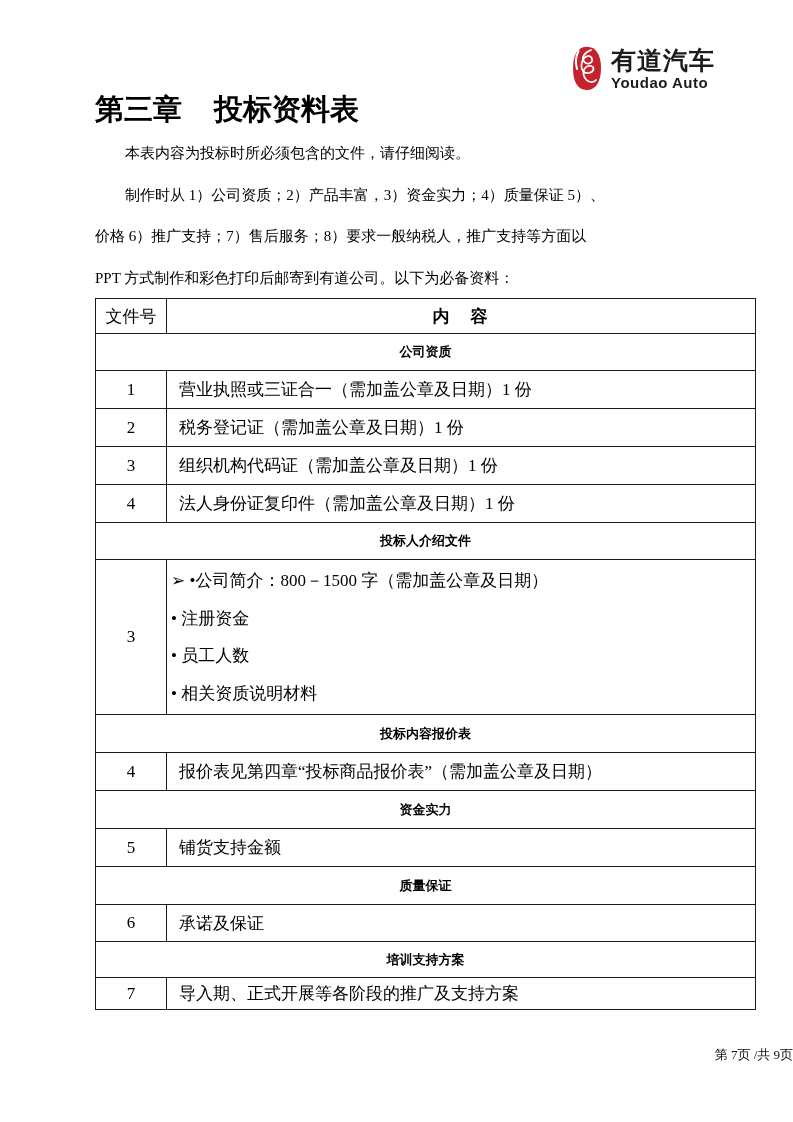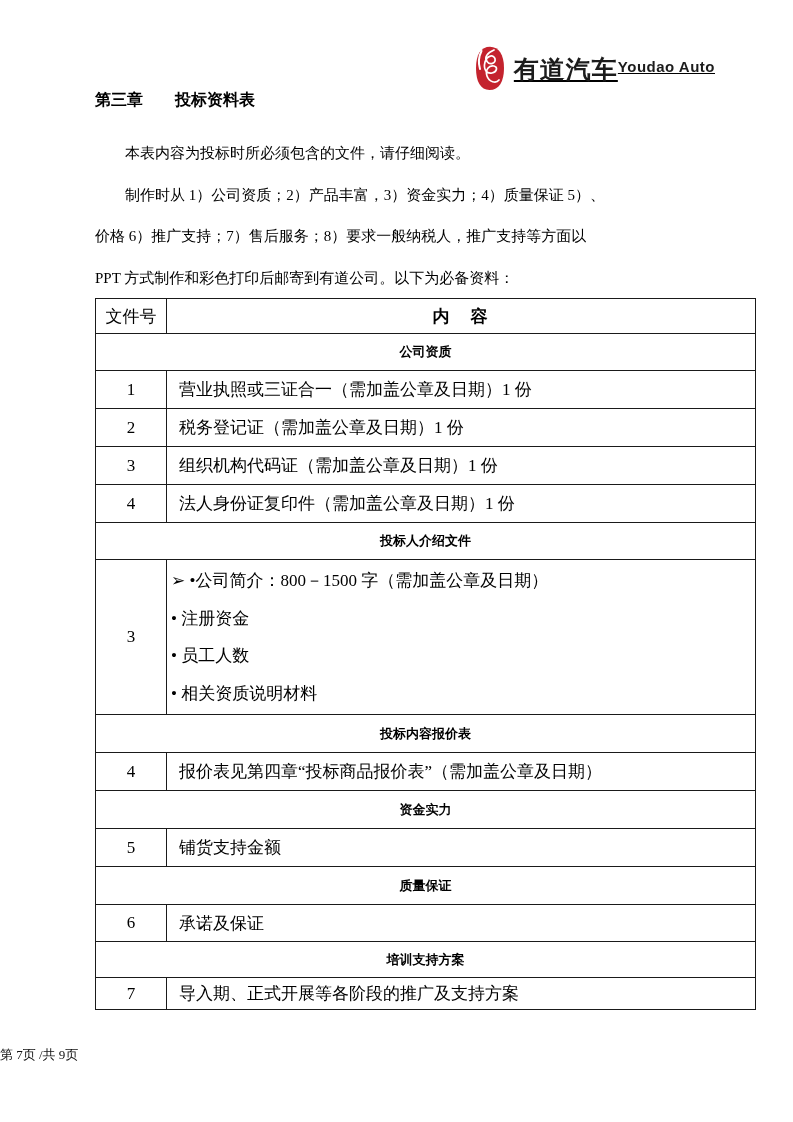--- a/index.html
+++ b/index.html
@@ -3,44 +3,44 @@
 <meta charset="utf-8">
 <style>
   html,body{margin:0;padding:0;background:#ffffff;}
   .page{
     position:relative;width:793px;height:1122px;background:#fff;overflow:hidden;
     font-family:"Liberation Serif","DejaVu Serif",serif;color:#000;
   }
   
   .logo{position:absolute;top:46px;right:78px;display:flex;align-items:center;gap:9px;}
   .logo-mark{width:30px;height:46px;display:block;}
-  .logo-text{display:flex;flex-direction:row;line-height:1;text-decoration:underline;}
+  .logo-text{display:flex;flex-direction:column;line-height:1;}
   .brand-cn{font-family:"Liberation Sans","DejaVu Sans",sans-serif;font-weight:bold;
             font-size:25px;color:#1c1c1c;letter-spacing:1px;}
   .brand-en{font-family:"Liberation Sans","DejaVu Sans",sans-serif;font-weight:600;
             font-size:15px;color:#1c1c1c;margin-top:2px;letter-spacing:0.5px;}
   
-  .heading{position:absolute;left:95px;top:90px;margin:0;font-size:16px;font-weight:bold;
+  .heading{position:absolute;left:95px;top:90px;margin:0;font-size:29px;font-weight:bold;
            color:#000;display:flex;gap:32px;font-family:"Liberation Serif","DejaVu Serif",serif;}
   
   .intro{position:absolute;left:95px;top:133px;width:582px;font-size:15px;line-height:41.5px;}
   .intro p{margin:0;white-space:nowrap;}
   .intro p.indent{text-indent:2em;}
   
   .bid-table{position:absolute;left:95px;top:298px;width:661px;border-collapse:collapse;
              table-layout:fixed;font-size:17px;color:#000;}
   .bid-table td{border:1px solid #1a1a1a;vertical-align:middle;padding:0;}
   .bid-table td.num{width:70px;text-align:center;}
   .bid-table td.chead{text-align:center;letter-spacing:2px;font-weight:bold;}
   .bid-table td.content{padding-left:12px;margin-top:8px;}
   .bid-table tr.section td{text-align:center;font-weight:bold;font-size:13px;
       font-family:"Liberation Sans","DejaVu Sans",sans-serif;}
   .bid-table td.multi-lines{padding-left:4px;line-height:37.6px;padding-top:2px;padding-bottom:2px;}
   
-  .footer{position:absolute;left:0;top:1046px;width:100%;text-align:left;
+  .footer{position:absolute;left:0;top:1046px;width:100%;text-align:right;
           font-size:13px;color:#111;}
 </style>
 </head>
 <body>
 
 <div class="page">
 
   <div class="logo">
     <span class="logo-mark">
       <svg viewBox="0 0 30 45" width="30" height="45" aria-hidden="true">

